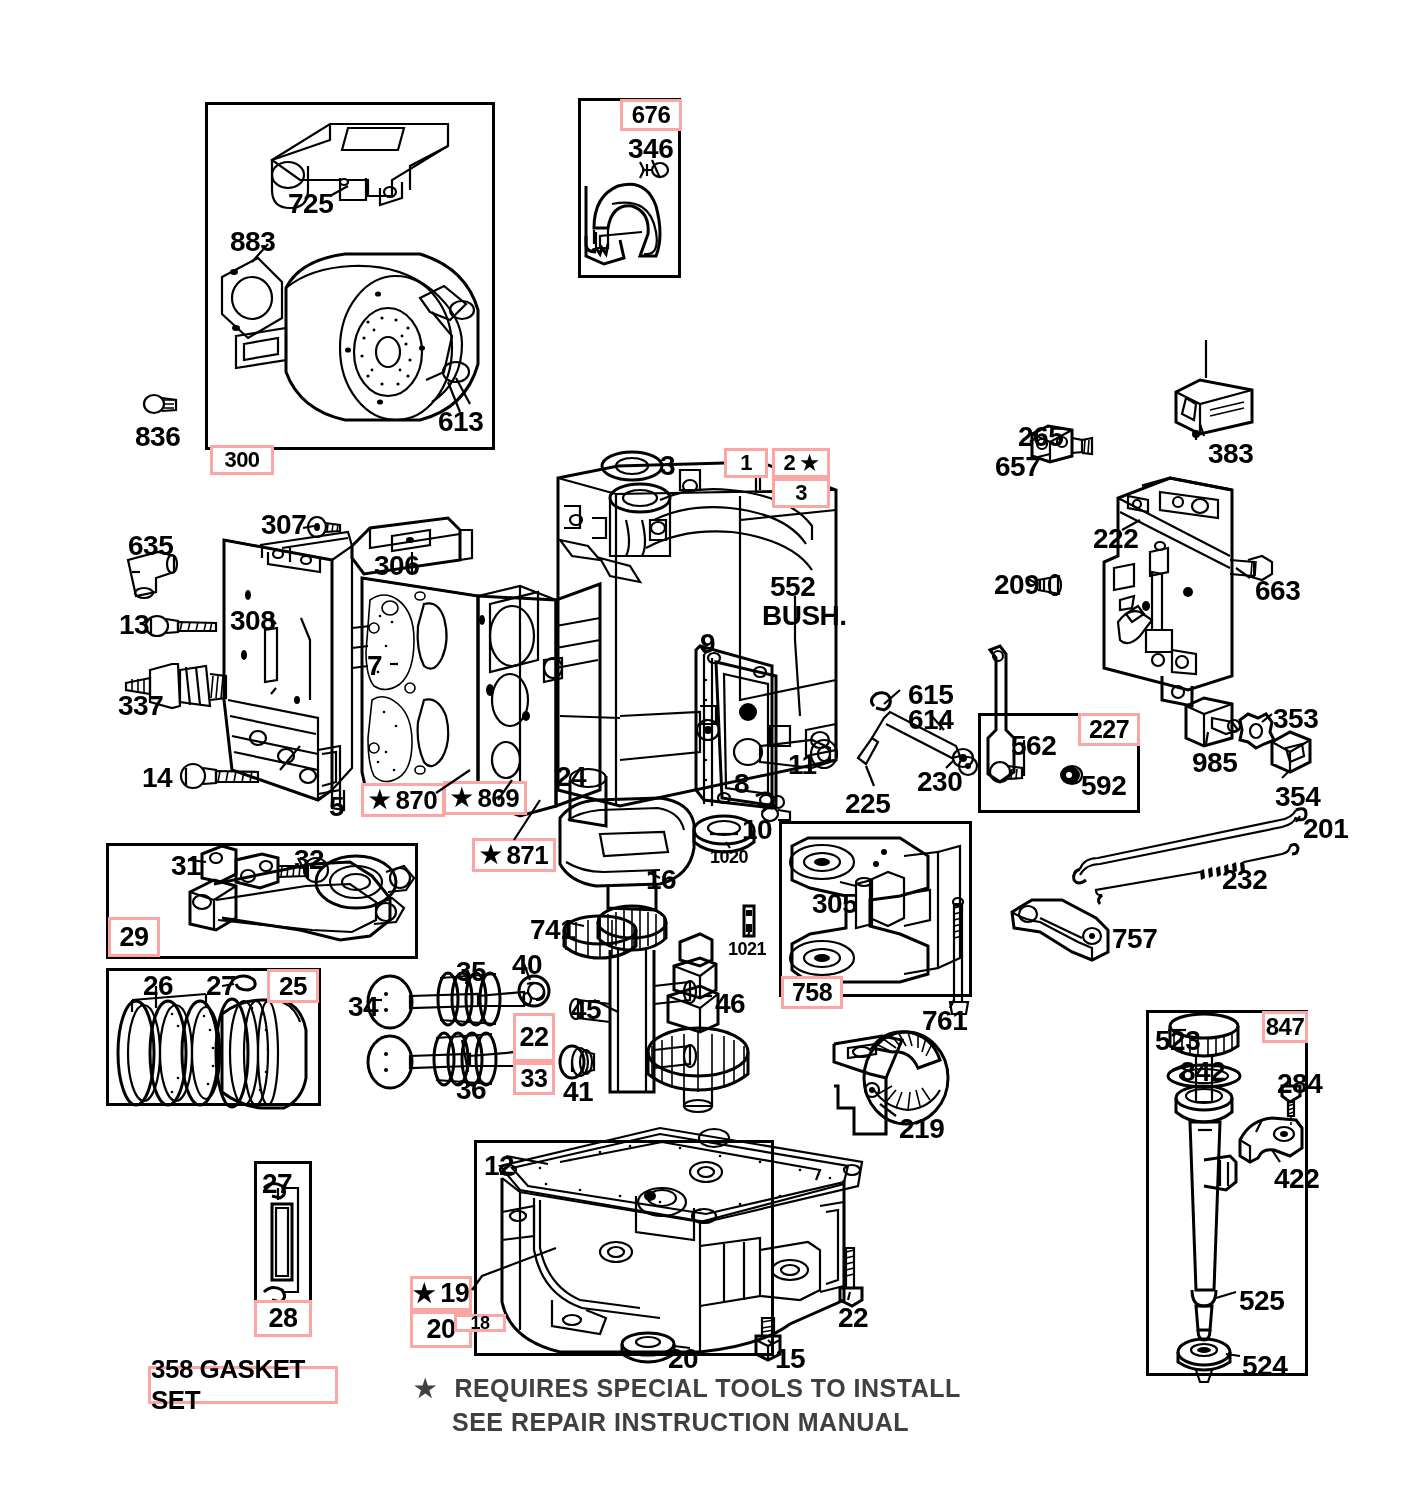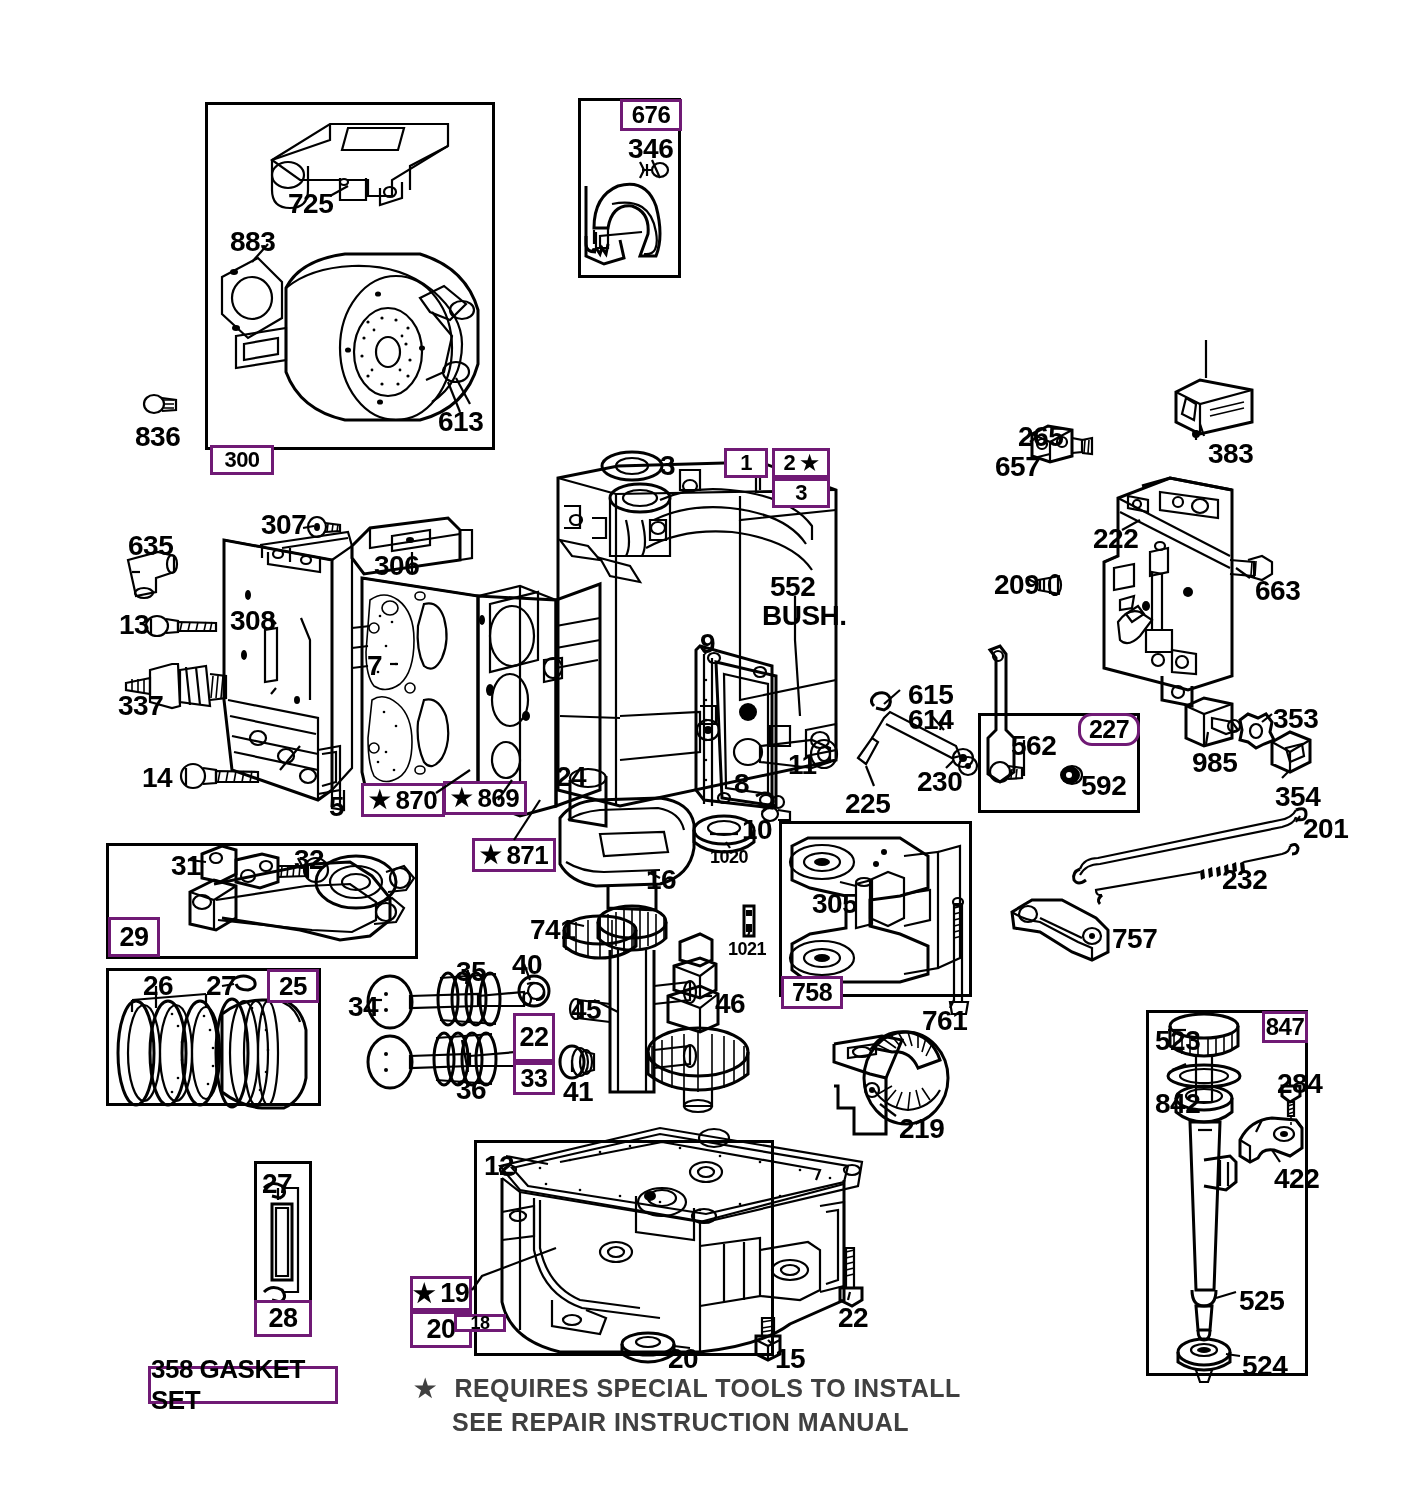--- a/index.html
+++ b/index.html
@@ -3,21 +3,21 @@
 <meta charset="utf-8">
 <style>
   html,body{margin:0;padding:0;background:#ffffff;}
   body{font-family:"Liberation Sans",sans-serif;}
   #sheet{position:relative;width:1423px;height:1512px;background:#fff;overflow:hidden;}
   .lbl{position:absolute;font-family:"Liberation Sans",sans-serif;font-weight:700;color:#000;
        white-space:nowrap;letter-spacing:-0.5px;line-height:1;}
   .s28{font-size:28px;}
   .s18{font-size:18px;}
   .box{position:absolute;border:3px solid #000;box-sizing:border-box;background:transparent;}
-  .tagbox{position:absolute;border:3px solid #701a75;box-sizing:border-box;background:#fff;
+  .tagbox{position:absolute;border:3px solid #fca5a5;box-sizing:border-box;background:#fff;
           display:flex;align-items:center;justify-content:center;font-weight:700;color:#000;
           font-family:"Liberation Sans",sans-serif;letter-spacing:-0.5px;}
   .star{font-size:0.95em;line-height:1;}
   .foot{position:absolute;font-weight:700;font-size:25px;letter-spacing:0.5px;color:#404040;
         font-family:"Liberation Sans",sans-serif;white-space:nowrap;}
   svg.art{position:absolute;left:0;top:0;width:1423px;height:1512px;overflow:visible;pointer-events:none;}
   svg.art *{vector-effect:non-scaling-stroke;}
   .ln{stroke:#000;stroke-width:2.2;fill:none;}
   .ln3{stroke:#000;stroke-width:3;fill:none;}
   .lnthin{stroke:#000;stroke-width:1.6;fill:none;}
@@ -815,21 +815,21 @@
       </div>
       <div class="tagbox" style="left: 267px; top: 969px; width: 52px; height: 34px; font-size: 26px;">
         <span>25</span>
       </div>
       <div class="tagbox" style="left: 513px; top: 1062px; width: 42px; height: 33px; font-size: 25px;">
         <span>33</span>
       </div>
       <div class="tagbox" style="left: 513px; top: 1013px; width: 42px; height: 49px; font-size: 27px;">
         <span>22</span>
       </div>
-      <div class="tagbox" style="left: 1078px; top: 713px; width: 62px; height: 33px; font-size: 25px; border-radius: 14px;">
+      <div class="tagbox" style="left: 1078px; top: 713px; width: 62px; height: 33px; font-size: 25px;">
         <span>227</span>
       </div>
       <div class="tagbox" style="left: 781px; top: 976px; width: 62px; height: 33px; font-size: 25px;">
         <span>758</span>
       </div>
       <div class="tagbox" style="left: 254px; top: 1300px; width: 58px; height: 37px; font-size: 27px;">
         <span>28</span>
       </div>
       <div class="tagbox" style="left: 1262px; top: 1011px; width: 46px; height: 32px; font-size: 24px;">
         <span>847</span>
@@ -904,21 +904,21 @@
       <div class="lbl s28" style="left: 530px; top: 916px;">741</div>
       <div class="lbl s18" style="left: 710px; top: 848px;">1020</div>
       <div class="lbl s18" style="left: 728px; top: 940px;">1021</div>
       <div class="lbl s28" style="left: 899px; top: 1115px;">219</div>
       <div class="lbl s28" style="left: 484px; top: 1152px;">12</div>
       <div class="lbl s28" style="left: 668px; top: 1345px;">20</div>
       <div class="lbl s28" style="left: 775px; top: 1345px;">15</div>
       <div class="lbl s28" style="left: 838px; top: 1304px;">22</div>
       <div class="lbl s28" style="left: 262px; top: 1170px;">27</div>
       <div class="lbl s28" style="left: 1155px; top: 1027px;">523</div>
-      <div class="lbl s28" style="left: 1155px; top: 1058px; margin-top: 32px;">842</div>
+      <div class="lbl s28" style="left: 1180px; top: 1058px;">842</div>
       <div class="lbl s28" style="left: 1277px; top: 1070px;">284</div>
       <div class="lbl s28" style="left: 1274px; top: 1165px;">422</div>
       <div class="lbl s28" style="left: 1239px; top: 1287px;">525</div>
       <div class="lbl s28" style="left: 1242px; top: 1352px;">524</div>
     </div>
 
   <svg class="art" viewBox="0 0 1423 1512">
     <path class="leader" d="M330 196 L348 186"></path>
     <path class="leader" d="M268 244 L252 262"></path>
     <path class="leader" d="M470 404 L456 378"></path>

